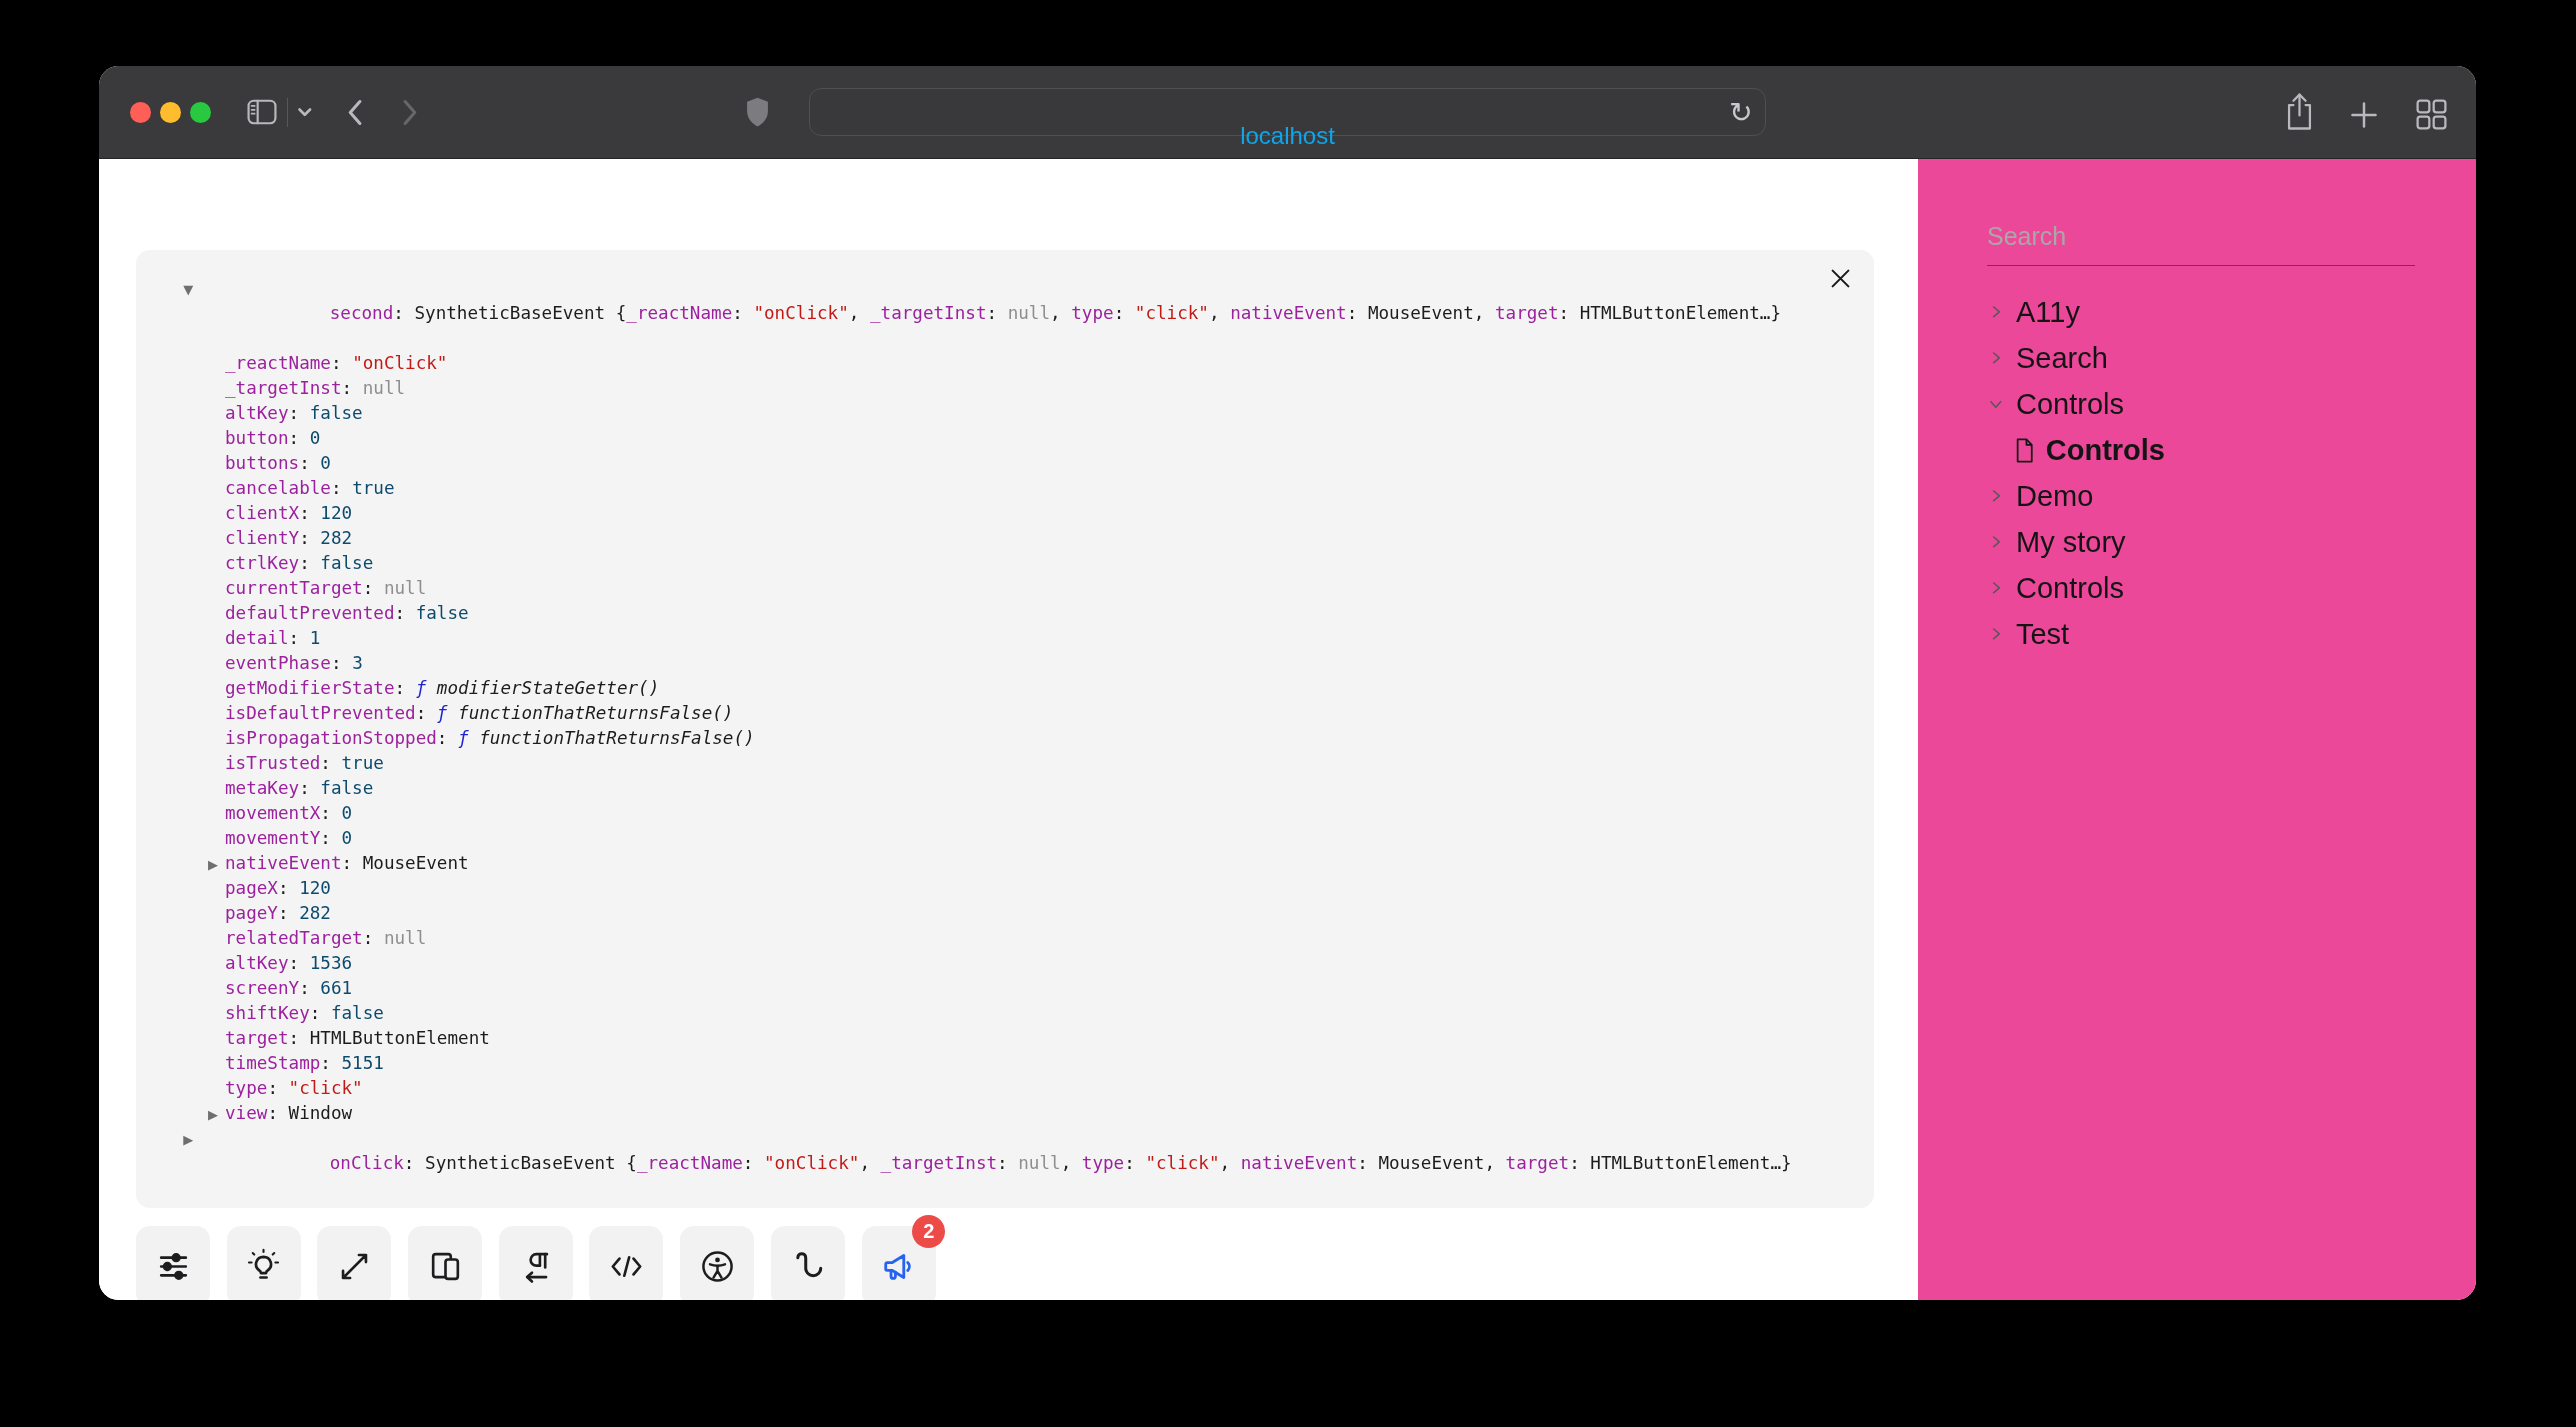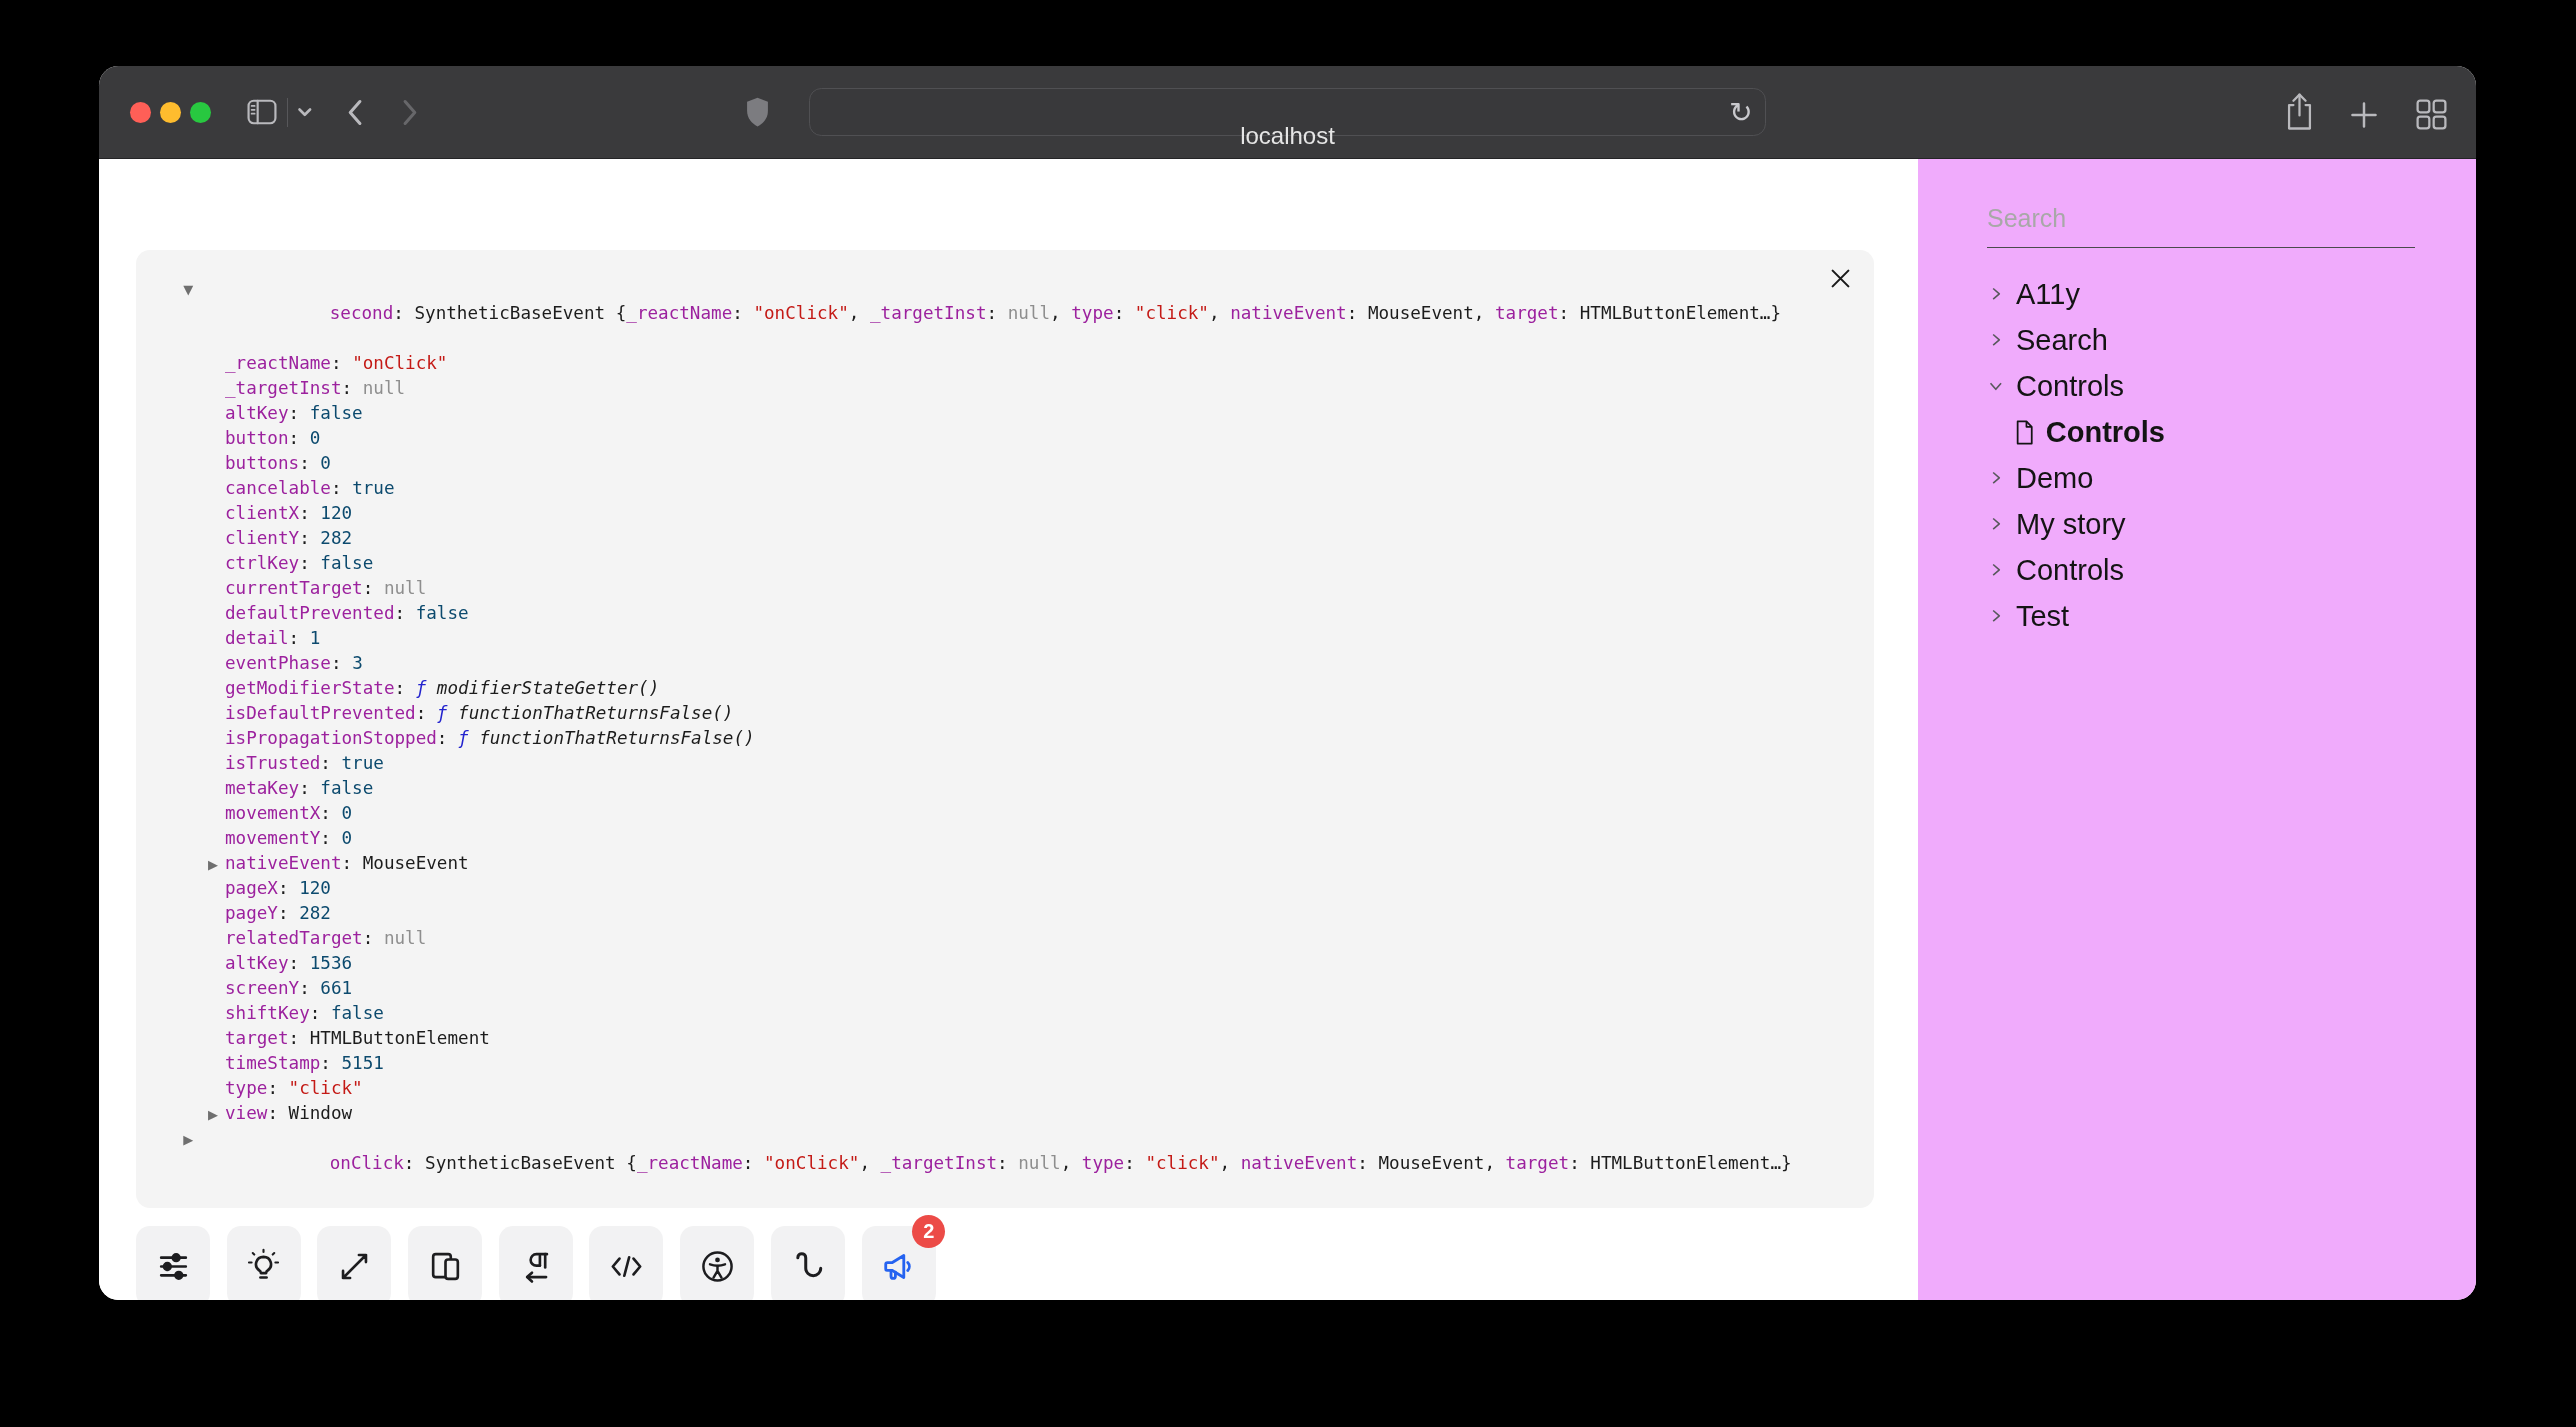--- a/index.html
+++ b/index.html
@@ -7,21 +7,21 @@
   .window{position:absolute;left:99px;top:66px;width:2377px;height:1234px;border-radius:19.4px;overflow:hidden;background:#fff;}
   
   .titlebar{position:relative;height:92px;background:#3a3a3c;border-bottom:0.9px solid #242426;}
   .lights{position:absolute;left:31px;top:36px;display:flex;gap:8.8px;}
   .light{width:21px;height:21px;border-radius:50%;}
   .light.red{background:#ff5f57}.light.yellow{background:#febc2e}.light.green{background:#28c840}
   .tbico{position:absolute;display:flex;align-items:center;justify-content:center;}
   .tbico svg{display:block}
   .tb-divider{position:absolute;left:188px;top:32px;width:0.9px;height:29px;background:#57575a;}
   .urlfield{position:absolute;left:710px;top:22px;width:957px;height:48px;background:#39393b;border:1.3px solid #505053;border-radius:12.3px;display:flex;align-items:center;justify-content:center;box-sizing:border-box;}
-  .urltext{color:#e5e5e5;font-size:24px;margin-top:47px;}
+  .urltext{color:#0ea5e9;font-size:24px;margin-top:47px;}
   .reload{position:absolute;right:12.3px;top:3.5px;color:#c9c9cd;font-size:28px;line-height:40px;font-family:"DejaVu Sans",sans-serif;}
   
   .content{display:flex;height:1142px;}
   .main{position:relative;width:1819px;background:#fff;flex:none;}
   
   .panel{position:absolute;left:37px;top:91px;width:1738px;height:958px;background:#f4f4f4;border-radius:14px;overflow:hidden;}
   .close-x{position:absolute;right:19.4px;top:14px;width:28px;height:28px;display:flex;align-items:center;justify-content:center;cursor:pointer;}
   .console{padding:26px 17.6px 0 49px;font-family:"DejaVu Sans Mono",monospace;font-size:17.6px;line-height:25px;color:#1c1c1c;}
   .rootline{position:relative;padding-left:17.6px;white-space:pre;}
   .rootline .mk{position:absolute;left:-1.8px;top:0.9px;}
@@ -41,21 +41,21 @@
   .sg{color:#1c1c1c;}
   .str{color:#c41a16;}
   .nul{color:#8e8e8e;}
   .cls{color:#1c1c1c;}
   
   .btoolbar{position:absolute;left:37px;top:1067px;display:flex;gap:16.7px;}
   .bbtn{position:relative;width:74px;height:81px;background:#f2f2f3;border-radius:14px;display:flex;align-items:center;justify-content:center;cursor:pointer;}
   .bbtn svg{display:block;}
   .badge{position:absolute;top:-11.4px;right:-9.7px;width:33px;height:33px;border-radius:50%;background:#ec4b47;color:#fff;font-size:20px;font-weight:bold;display:flex;align-items:center;justify-content:center;}
   
-  .sidebar{width:559px;background:#f0abfc;box-sizing:border-box;padding:45px 0 0 69px;flex:none;}
+  .sidebar{width:559px;background:#ec4899;box-sizing:border-box;padding:63px 0 0 69px;flex:none;}
   .search input{width:428px;font-size:25px;font-family:"Liberation Sans",sans-serif;background:transparent;border:none;outline:none;border-bottom:1.8px solid #4a4a4c;padding:0 0 14px 0;color:#222;}
   .search input::placeholder{color:#a8a8a8;}
   .tree{margin-top:23px;font-size:29px;color:#141414;}
   .titem{height:46px;display:flex;align-items:center;gap:11.4px;cursor:pointer;}
   .titem svg{flex:none;}
   .titem.child{padding-left:28px;font-weight:700;}
 </style>
 </head>
 <body>
 

